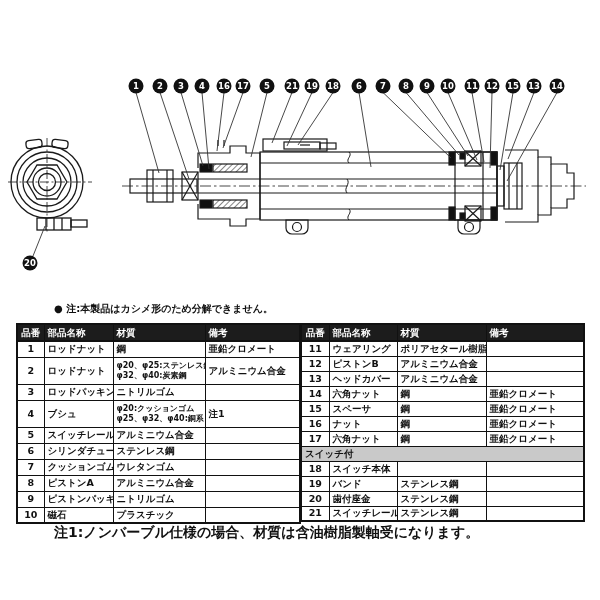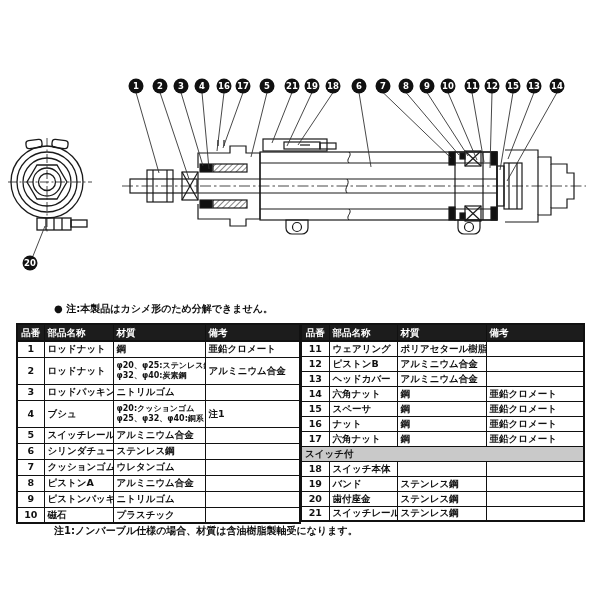--- a/index.html
+++ b/index.html
@@ -3,21 +3,21 @@
 <meta charset="utf-8">
 <style>
   html,body{margin:0;padding:0;}
   body{
     width:600px;height:600px;position:relative;background:#ffffff;
     font-family:"DejaVu Sans", sans-serif;color:#111;overflow:hidden;
   }
   #drawing{position:absolute;left:0;top:0;width:600px;height:300px;}
   .note{position:absolute;font-weight:bold;font-size:10px;letter-spacing:0px;white-space:nowrap;margin-left:38px;}
   #note-top{left:16px;top:302px;}
-  #note-bottom{left:16px;top:524px;font-size:10px;}
+  #note-bottom{left:16px;top:524px;font-size:14px;}
   table.parts{position:absolute;border-collapse:collapse;table-layout:fixed;
     font-size:9.5px;font-weight:bold;line-height:1.05;}
   table.parts td,table.parts th{border:1px solid #111;padding:1px 3px;overflow:hidden;white-space:nowrap;}
   table.parts{border:2px solid #111;}
   table.parts thead th{background:#1c1c1c;color:#fff;text-align:left;font-size:9.5px;
     border-left:1px solid #9a9a9a;border-bottom:2px solid #111;height:13px;}
   table.parts thead th:first-child{border-left:1px solid #111;text-align:center;}
   #table-left{left:16px;top:323px;width:283px;}
   #table-right{left:300px;top:323px;width:283px;}
   #table-left tbody tr{height:16px;}

